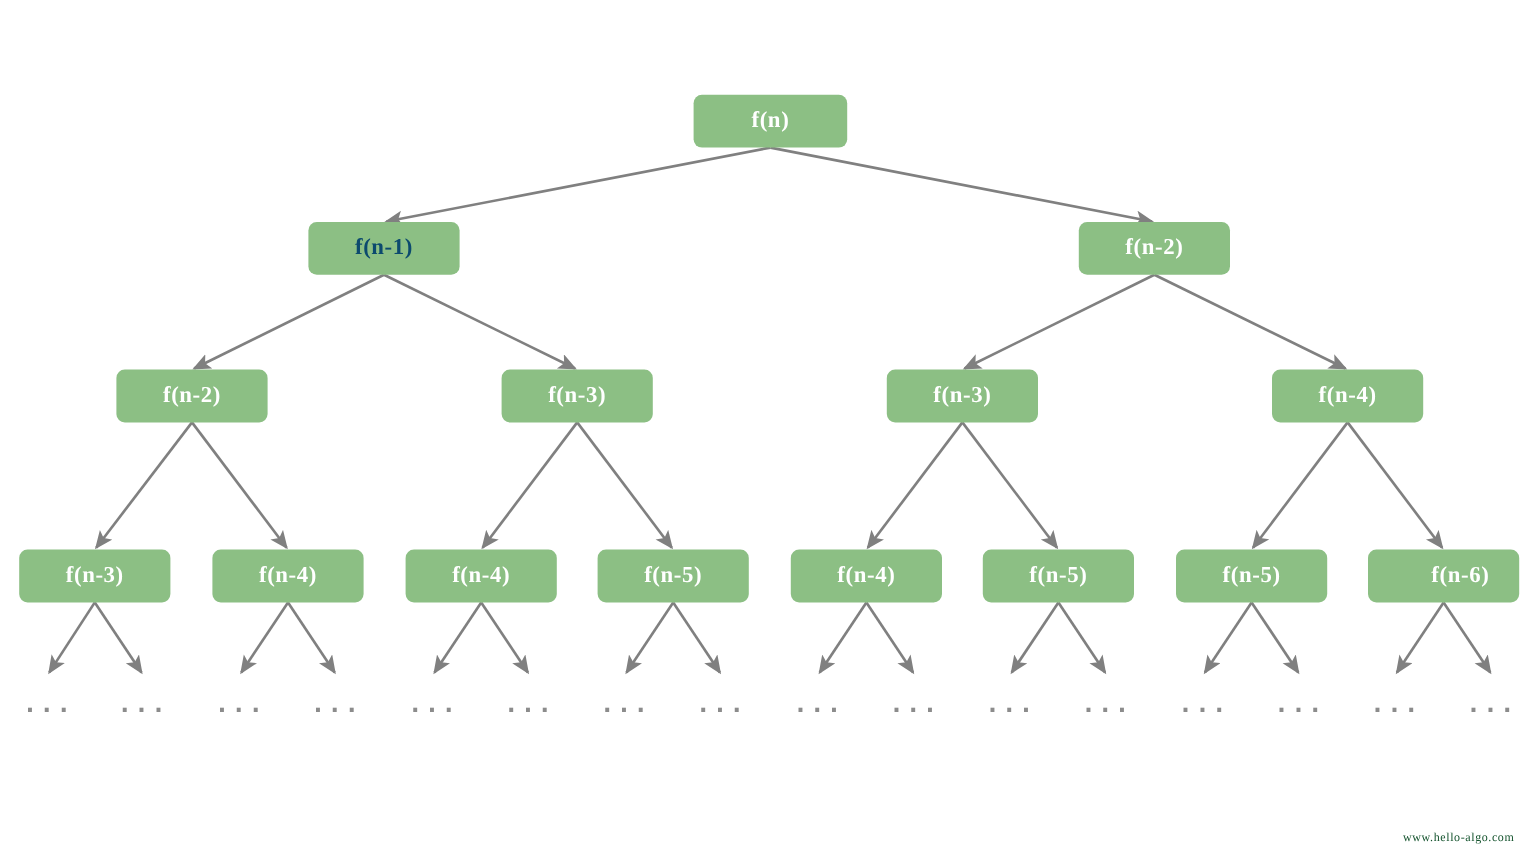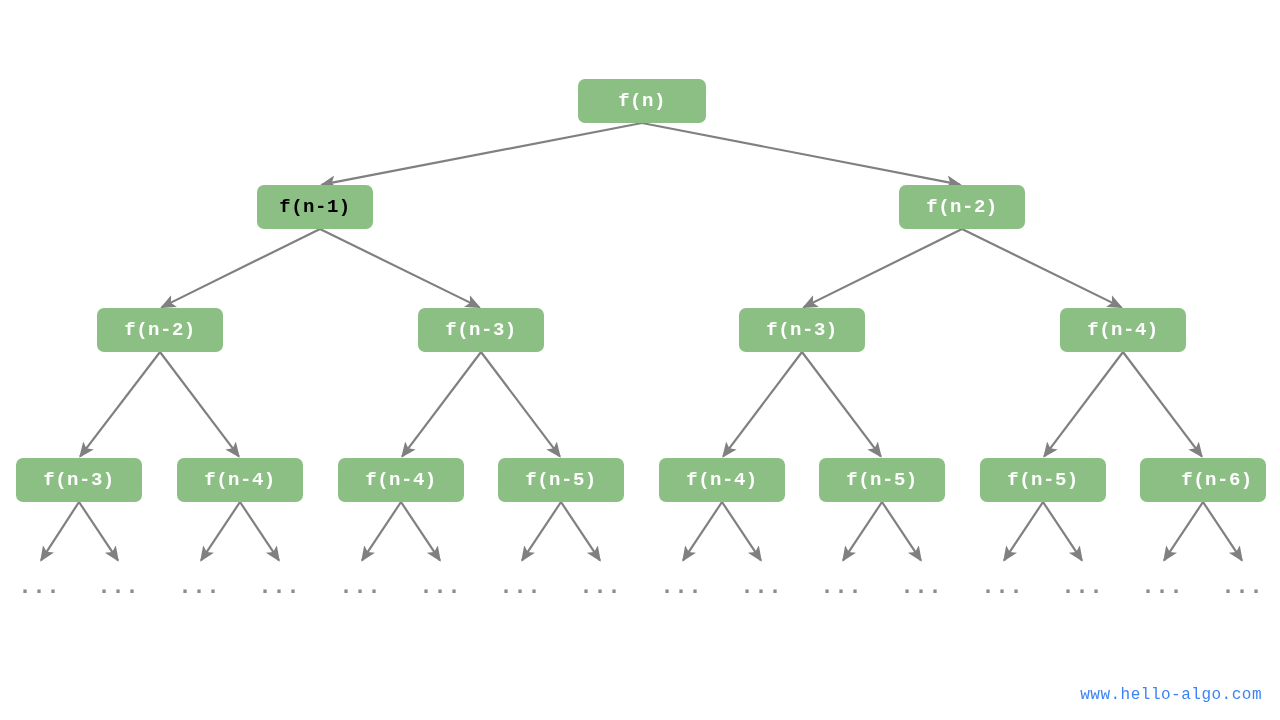--- a/index.html
+++ b/index.html
@@ -25,21 +25,21 @@
   }
   .node {
     position: absolute;
     box-sizing: border-box;
     background: #8cbf84;
     border-radius: 7px;
     display: flex;
     align-items: center;
     justify-content: center;
     color: #ffffff;
-    font-family: Liberation Mono, monospace;
+    font-family: Liberation Serif, serif;
     font-size: 19px;
     font-weight: bold;
     letter-spacing: 0.5px;
     white-space: nowrap;
     z-index: 2;
   }
   .ellipsis {
     position: absolute;
     color: #8c8c8c;
     font-family: "DejaVu Sans Mono", "Liberation Mono", monospace;
@@ -48,23 +48,23 @@
     letter-spacing: 2px;
     line-height: 1;
     transform: translate(-50%, -50%);
     white-space: nowrap;
     z-index: 2;
   }
   #watermark {
     position: absolute;
     right: 18px;
     bottom: 16px;
-    color: #3b82f6;
-    font-family: Liberation Mono, monospace;
-    font-size: 16px;
+    color: #14532d;
+    font-family: Liberation Serif, serif;
+    font-size: 10px;
     letter-spacing: 0.5px;
     white-space: nowrap;
   }
 </style>
 </head>
 <body>
 
 <div id="canvas">
 
   <svg id="edges" viewBox="0 0 1280 720" width="1280" height="720">
@@ -102,21 +102,21 @@
         <line x1="882" y1="502" x2="920.8905996075496" y2="560.3358994113244" stroke="#808080" stroke-width="2.2" marker-end="url(#arrowhead)"></line>
         <line x1="1043" y1="502" x2="1004.1094003924504" y2="560.3358994113244" stroke="#808080" stroke-width="2.2" marker-end="url(#arrowhead)"></line>
         <line x1="1043" y1="502" x2="1081.8905996075496" y2="560.3358994113244" stroke="#808080" stroke-width="2.2" marker-end="url(#arrowhead)"></line>
         <line x1="1203" y1="502" x2="1164.1094003924504" y2="560.3358994113244" stroke="#808080" stroke-width="2.2" marker-end="url(#arrowhead)"></line>
         <line x1="1203" y1="502" x2="1241.8905996075496" y2="560.3358994113244" stroke="#808080" stroke-width="2.2" marker-end="url(#arrowhead)"></line>
       </g>
   </svg>
 
   <div id="nodes">
       <div class="node" style="left: 578px; top: 79px; width: 128px; height: 44px; background: rgb(140, 191, 132); color: rgb(255, 255, 255);">f(n)</div>
-      <div class="node" style="left: 257px; top: 185px; width: 116px; height: 44px; background: rgb(140, 191, 132); color: #000000;">f(n-1)</div>
+      <div class="node" style="left: 257px; top: 185px; width: 126px; height: 44px; background: rgb(140, 191, 132); color: #0c4a6e;">f(n-1)</div>
       <div class="node" style="left: 899px; top: 185px; width: 126px; height: 44px; background: rgb(140, 191, 132); color: rgb(255, 255, 255);">f(n-2)</div>
       <div class="node" style="left: 97px; top: 308px; width: 126px; height: 44px; background: rgb(140, 191, 132); color: rgb(255, 255, 255);">f(n-2)</div>
       <div class="node" style="left: 418px; top: 308px; width: 126px; height: 44px; background: rgb(140, 191, 132); color: rgb(255, 255, 255);">f(n-3)</div>
       <div class="node" style="left: 739px; top: 308px; width: 126px; height: 44px; background: rgb(140, 191, 132); color: rgb(255, 255, 255);">f(n-3)</div>
       <div class="node" style="left: 1060px; top: 308px; width: 126px; height: 44px; background: rgb(140, 191, 132); color: rgb(255, 255, 255);">f(n-4)</div>
       <div class="node" style="left: 16px; top: 458px; width: 126px; height: 44px; background: rgb(140, 191, 132); color: rgb(255, 255, 255);">f(n-3)</div>
       <div class="node" style="left: 177px; top: 458px; width: 126px; height: 44px; background: rgb(140, 191, 132); color: rgb(255, 255, 255);">f(n-4)</div>
       <div class="node" style="left: 338px; top: 458px; width: 126px; height: 44px; background: rgb(140, 191, 132); color: rgb(255, 255, 255);">f(n-4)</div>
       <div class="node" style="left: 498px; top: 458px; width: 126px; height: 44px; background: rgb(140, 191, 132); color: rgb(255, 255, 255);">f(n-5)</div>
       <div class="node" style="left: 659px; top: 458px; width: 126px; height: 44px; background: rgb(140, 191, 132); color: rgb(255, 255, 255);">f(n-4)</div>

